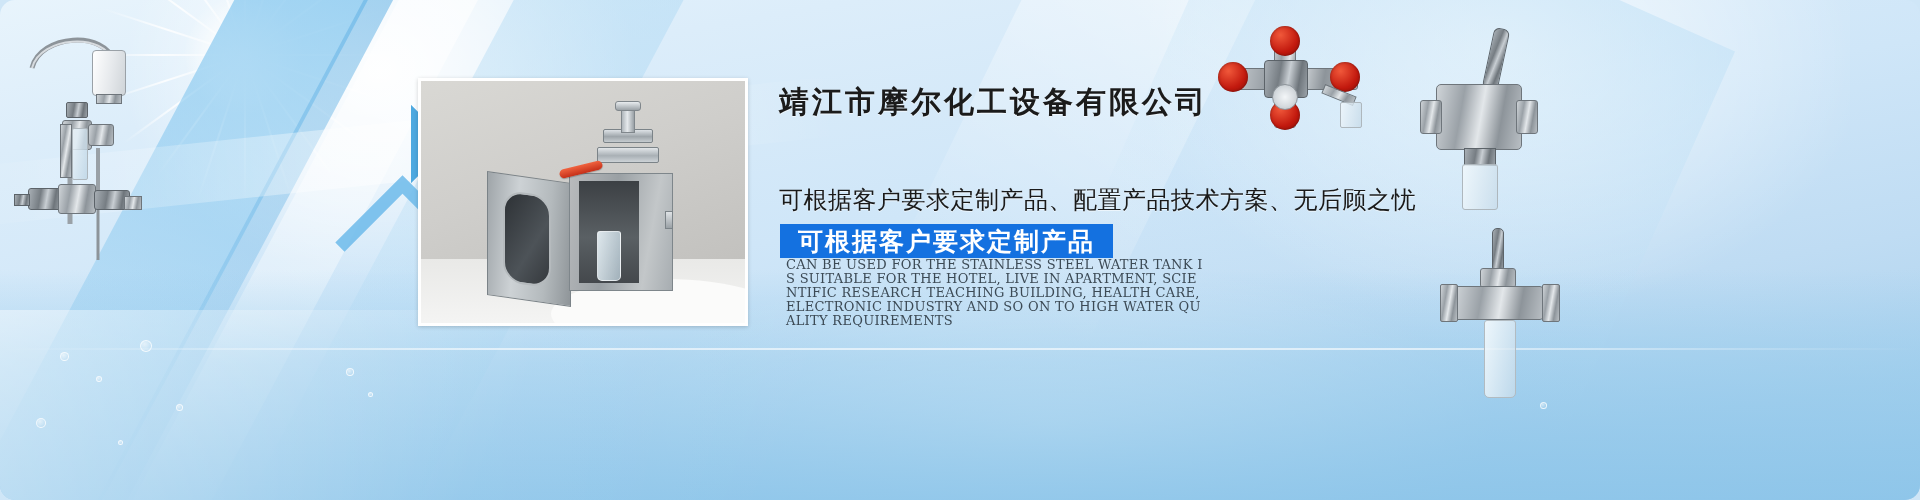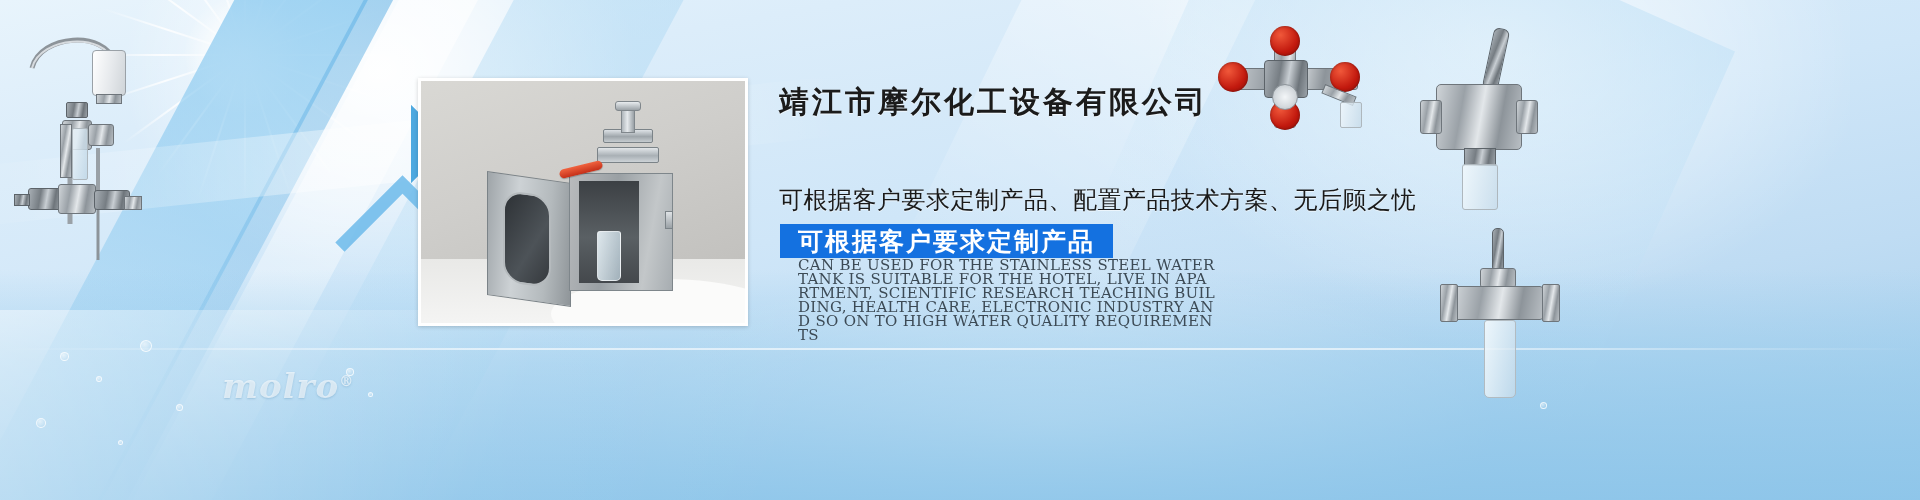--- a/index.html
+++ b/index.html
@@ -9,20 +9,21 @@
     background:#cfe6f7;
     position:relative;
   }
 
   
   #banner {
     position:absolute; inset:0;
     width:1920px; height:500px;
     overflow:hidden;
     background:linear-gradient(170deg,#e8f4fc 0%,#dcedfa 18%,#cfe6f8 45%,#bfdcf3 68%,#aed3ee 85%,#a8cfec 100%);
+    border-radius:15px;
   }
   .bg-layer { position:absolute; pointer-events:none; }
 
   
   .glow-a {
     left:120px; top:-140px; width:520px; height:420px;
     background:radial-gradient(ellipse at 50% 50%, rgba(255,255,255,.95) 0%, rgba(255,255,255,.55) 35%, rgba(255,255,255,0) 70%);
   }
   .glow-b {
     left:1150px; top:-120px; width:700px; height:420px;
@@ -217,23 +218,23 @@
     font-size:25px; letter-spacing:2px;
   }
 
   #tagline-secondary {
     position:absolute; left:4px; top:184px;
     font-size:24px; color:#1a1a1a; white-space:nowrap; letter-spacing:.5px;
     text-shadow:0 1px 0 rgba(255,255,255,.55);
   }
 
   #english-block {
-    position:absolute; left:23px; top:258px; width:420px;
+    position:absolute; left:11px; top:258px; width:420px;
     font-family:"DejaVu Serif","Liberation Serif",serif;
-    font-size:15px; line-height:14px; color:#3c4a55;
+    font-size:13px; line-height:14px; color:#3c4a55;
     letter-spacing:.3px; text-transform:uppercase;
     word-break:break-all;
   }
 
   
   #watermark {
     position:absolute; left:222px; top:366px;
     font-family:"DejaVu Serif","Liberation Serif",serif;
     font-size:34px; font-weight:700; font-style:italic;
     color:rgba(255,255,255,.62);
@@ -384,17 +385,14 @@
     <div id="company-name">靖江市摩尔化工设备有限公司</div>
 
 
     <div id="tagline-secondary">可根据客户要求定制产品、配置产品技术方案、无后顾之忧</div>
 
     <div id="tagline-tertiary" class="blue-bar">可根据客户要求定制产品</div>
 
     <div id="english-block">CAN BE USED FOR THE STAINLESS STEEL WATER TANK IS SUITABLE FOR THE HOTEL, LIVE IN APARTMENT, SCIENTIFIC RESEARCH TEACHING BUILDING, HEALTH CARE, ELECTRONIC INDUSTRY AND SO ON TO HIGH WATER QUALITY REQUIREMENTS</div>
   </div>
 
-  <div id="watermark">
-    <span>molro</span><sup>®</sup>
-  </div>
 
 </div>
 
 </body></html>

